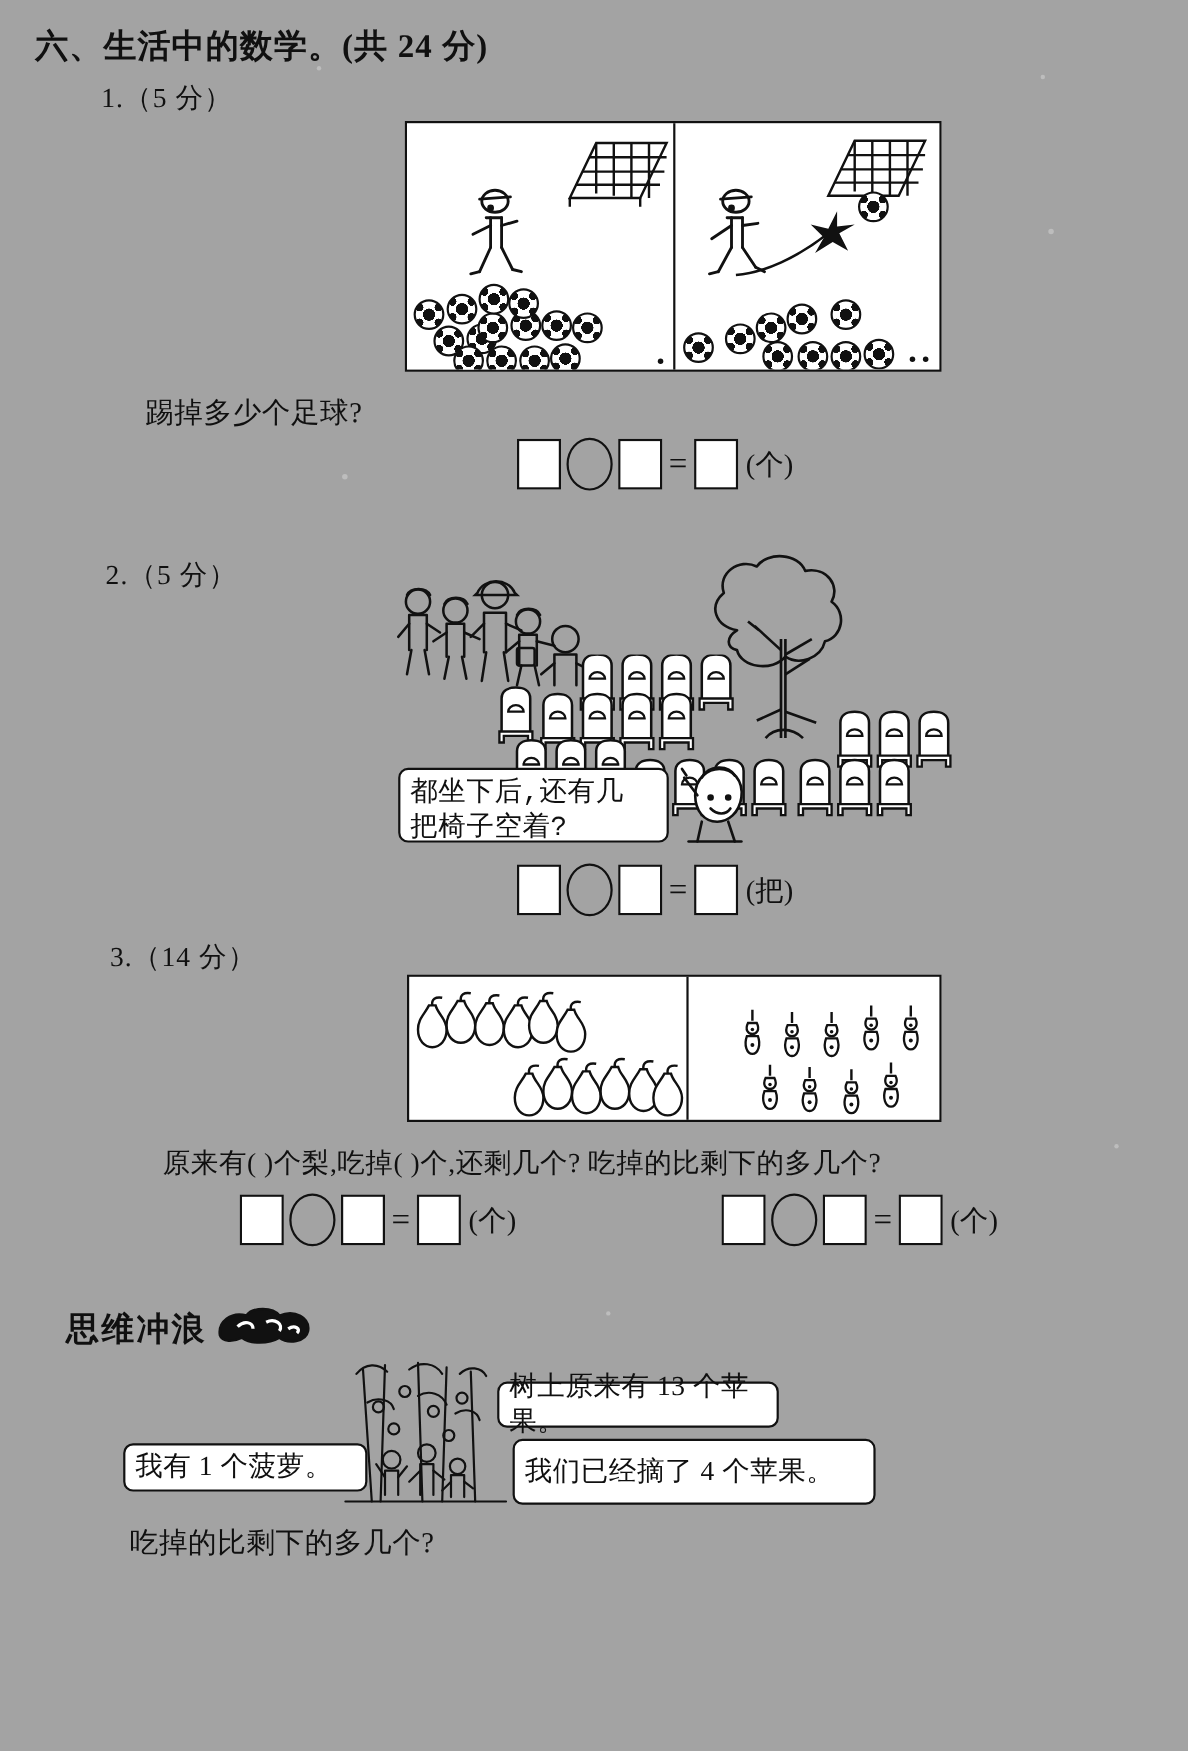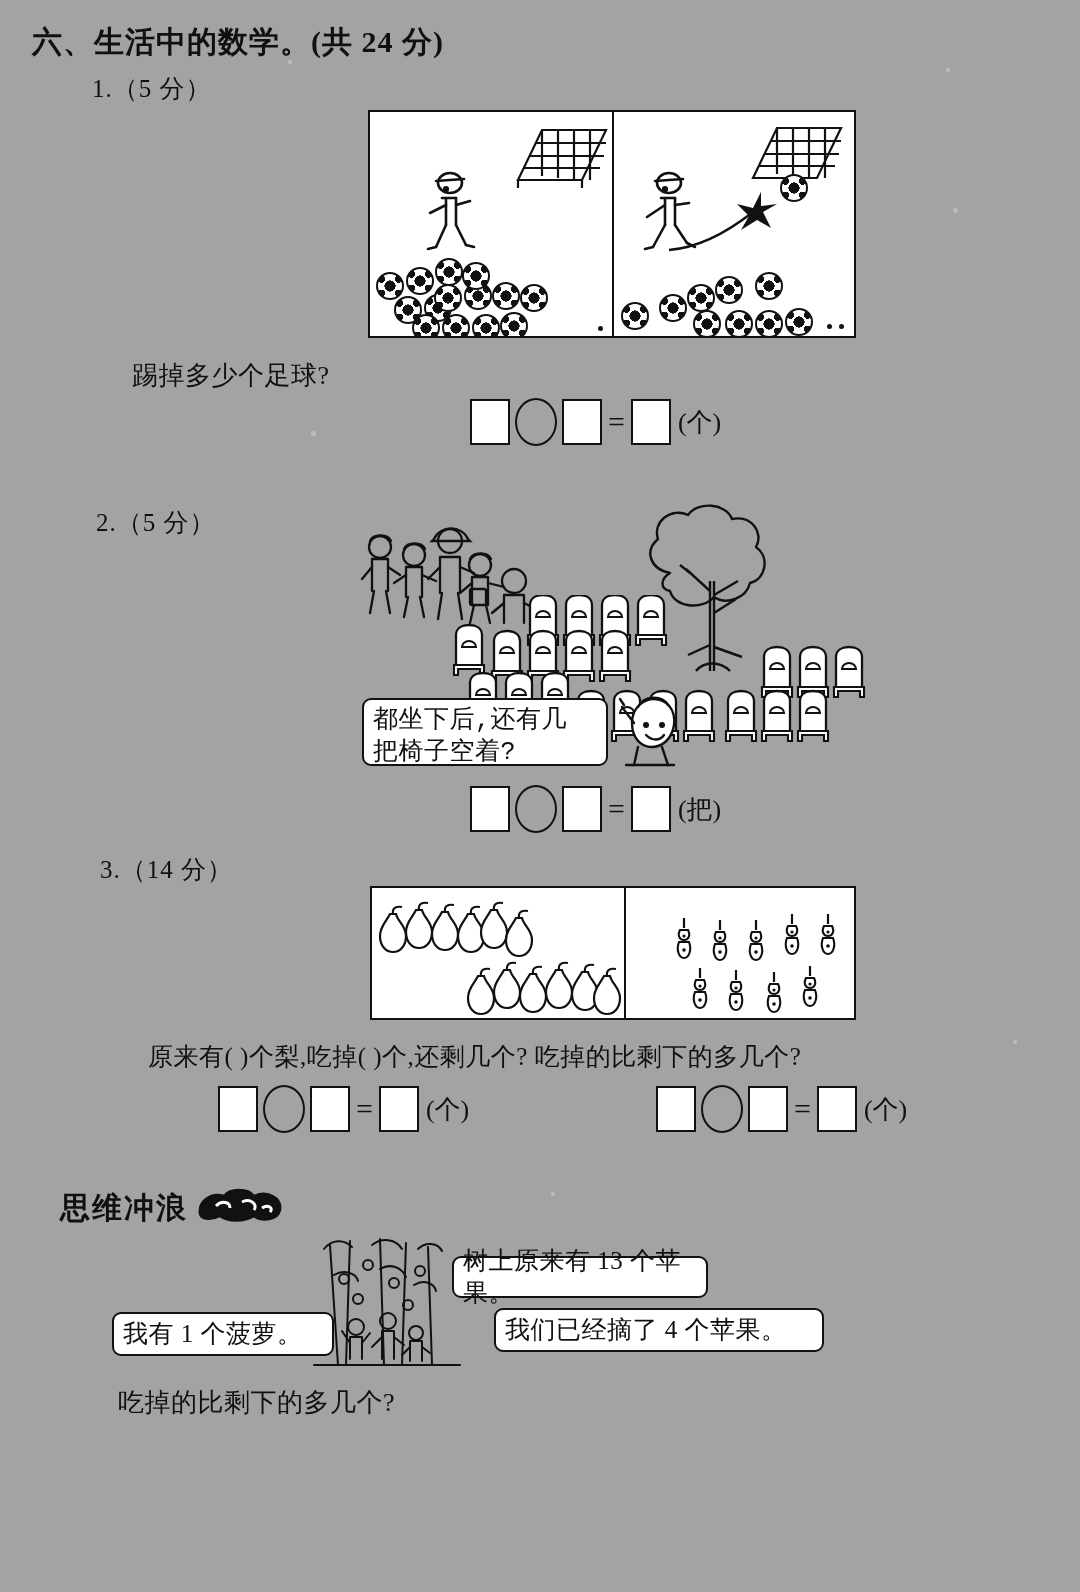--- a/index.html
+++ b/index.html
@@ -478,17 +478,17 @@
         <path d="M100,112 L92,120 M112,112 L120,118"></path>
       </g>
       <path d="M4,130 L150,130"></path>
     </g>
   </svg>
 
   <div class="bubble" style="left:452px;top:1256px;width:256px;height:42px;display:flex;align-items:center;">树上原来有 13 个苹果。</div>
 
   <div class="bubble" style="left:112px;top:1312px;width:222px;height:44px;display:flex;align-items:center;">我有 1 个菠萝。</div>
 
-  <div class="bubble" style="left:494px;top:1308px;width:330px;height:44px;display:flex;align-items:center;">我们已经摘了 4 个苹果。</div>
+  <div class="bubble" style="left:466px;top:1308px;width:330px;height:60px;display:flex;align-items:center;">我们已经摘了 4 个苹果。</div>
 
   <div class="q-text" style="left:118px;top:1385px;">吃掉的比剩下的多几个?</div>
 
 </div>
 
 </body></html>

